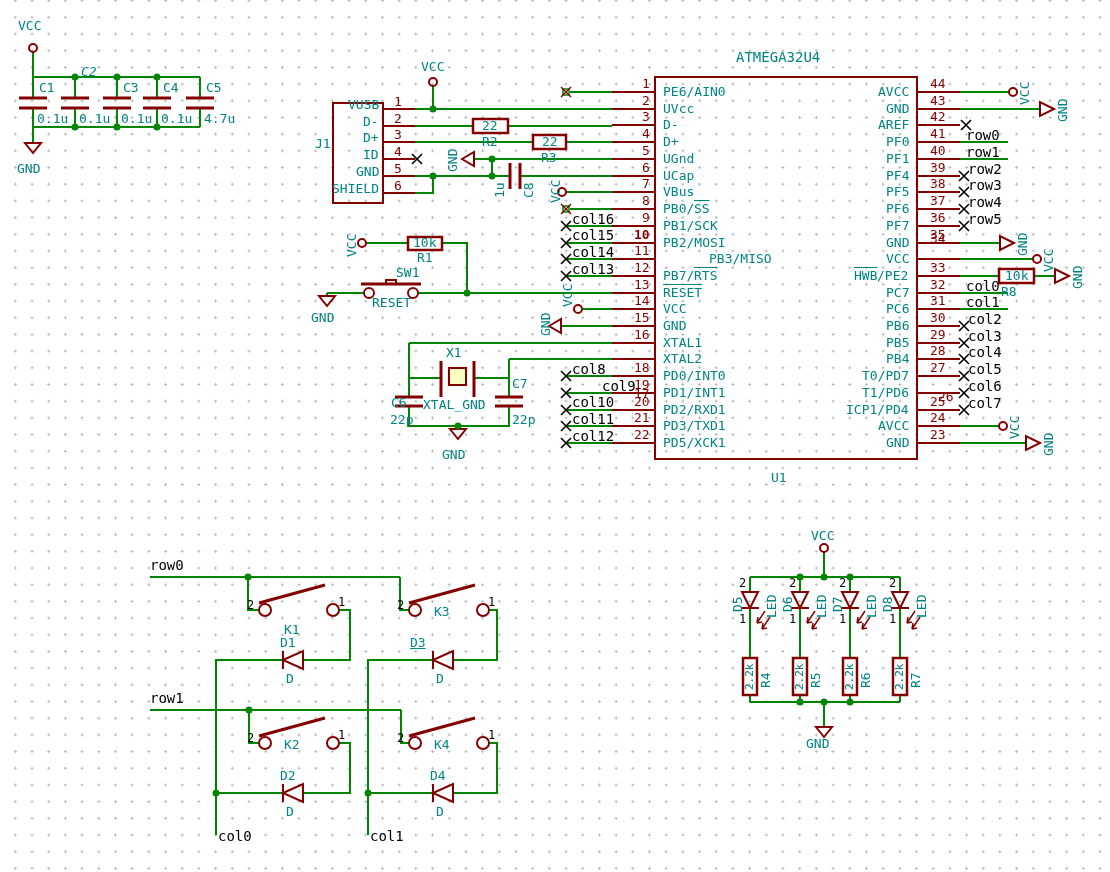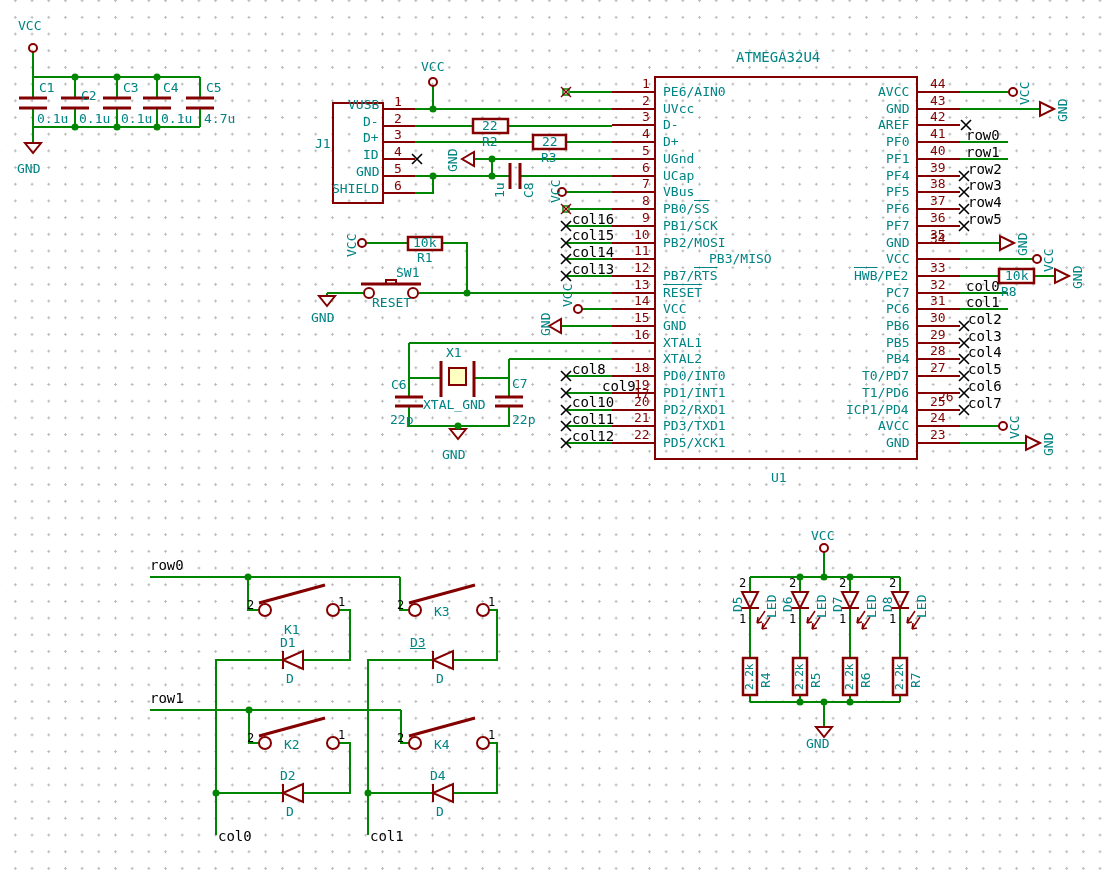--- a/index.html
+++ b/index.html
@@ -193,21 +193,21 @@
         <use href="#ncx" x="566" y="443"></use>
       <use href="#dangle" x="566" y="92"></use>
         <use href="#dangle" x="566" y="209"></use>
     </g>
   </svg>
 
   <div id="text-layer">
       <span class="tx" style="left: 18px; top: 19px;">VCC</span>
       <span class="tx" style="left: 17px; top: 162px;">GND</span>
       <span class="tx" style="left: 39px; top: 81px;">C1</span>
-      <span class="tx" style="left: 81px; top: 89px;">C2</span>
+      <span class="tx" style="left: 81px; top: 65px; font-style: italic;">C2</span>
       <span class="tx" style="left: 123px; top: 81px;">C3</span>
       <span class="tx" style="left: 163px; top: 81px;">C4</span>
       <span class="tx" style="left: 206px; top: 81px;">C5</span>
       <span class="tx" style="left: 37px; top: 112px;">0.1u</span>
       <span class="tx" style="left: 79px; top: 112px;">0.1u</span>
       <span class="tx" style="left: 121px; top: 112px;">0.1u</span>
       <span class="tx" style="left: 161px; top: 112px;">0.1u</span>
       <span class="tx" style="left: 204px; top: 112px;">4.7u</span>
       <span class="tx" style="left: 315px; top: 137px;">J1</span>
       <span class="tx" style="left: 348px; top: 98px;">VUSB</span>
@@ -235,21 +235,21 @@
       <span class="tx" style="left: 771px; top: 471px;">U1</span>
       <span class="tx tn" style="left: 642px; top: 77px;">1</span>
       <span class="tx tn" style="left: 642px; top: 94px;">2</span>
       <span class="tx tn" style="left: 642px; top: 110px;">3</span>
       <span class="tx tn" style="left: 642px; top: 127px;">4</span>
       <span class="tx tn" style="left: 642px; top: 144px;">5</span>
       <span class="tx tn" style="left: 642px; top: 161px;">6</span>
       <span class="tx tn" style="left: 642px; top: 177px;">7</span>
       <span class="tx tn" style="left: 642px; top: 194px;">8</span>
       <span class="tx tn" style="left: 642px; top: 211px;">9</span>
-      <span class="tx tn" style="left: 634px; top: 228px;">10</span>
+      <span class="tx tn" style="left: 634px; top: 228px; font-weight: bold;">10</span>
       <span class="tx tn" style="left: 634px; top: 244px;">11</span>
       <span class="tx tn" style="left: 634px; top: 261px;">12</span>
       <span class="tx tn" style="left: 634px; top: 278px;">13</span>
       <span class="tx tn" style="left: 634px; top: 294px;">14</span>
       <span class="tx tn" style="left: 634px; top: 311px;">15</span>
       <span class="tx tn" style="left: 634px; top: 328px;">16</span>
       <span class="tx tn" style="left: 634px; top: 344px; margin-top: 43px;">17</span>
       <span class="tx tn" style="left: 634px; top: 361px;">18</span>
       <span class="tx tn" style="left: 634px; top: 378px;">19</span>
       <span class="tx tn" style="left: 634px; top: 395px;">20</span>
@@ -326,21 +326,21 @@
       <span class="tx" style="left: 886px; top: 436px;">GND</span>
       <span class="tx v" style="left: 561px; top: 307px;">VCC</span>
       <span class="tx v" style="left: 539px; top: 336px;">GND</span>
       <span class="tx v" style="left: 345px; top: 257px;">VCC</span>
       <span class="tx" style="left: 413px; top: 236px;">10k</span>
       <span class="tx" style="left: 417px; top: 251px;">R1</span>
       <span class="tx" style="left: 396px; top: 266px;">SW1</span>
       <span class="tx" style="left: 372px; top: 296px;">RESET</span>
       <span class="tx" style="left: 311px; top: 311px;">GND</span>
       <span class="tx" style="left: 446px; top: 346px;">X1</span>
-      <span class="tx" style="left: 391px; top: 378px;">C6</span>
+      <span class="tx" style="left: 391px; top: 396px;">C6</span>
       <span class="tx" style="left: 512px; top: 377px;">C7</span>
       <span class="tx" style="left: 423px; top: 398px;">XTAL_GND</span>
       <span class="tx" style="left: 390px; top: 413px;">22p</span>
       <span class="tx" style="left: 512px; top: 413px;">22p</span>
       <span class="tx" style="left: 442px; top: 448px;">GND</span>
       <span class="tx tl" style="left: 572px; top: 212px;">col16</span>
       <span class="tx tl" style="left: 572px; top: 228px;">col15</span>
       <span class="tx tl" style="left: 572px; top: 245px;">col14</span>
       <span class="tx tl" style="left: 572px; top: 262px;">col13</span>
       <span class="tx tl" style="left: 572px; top: 362px;">col8</span>

